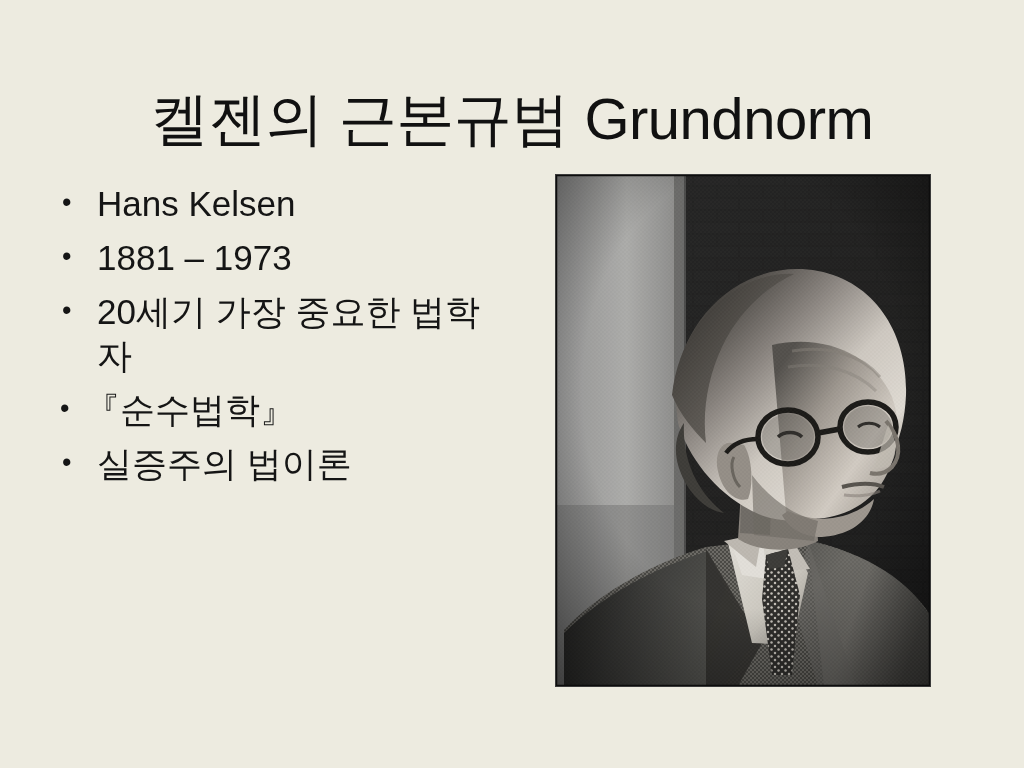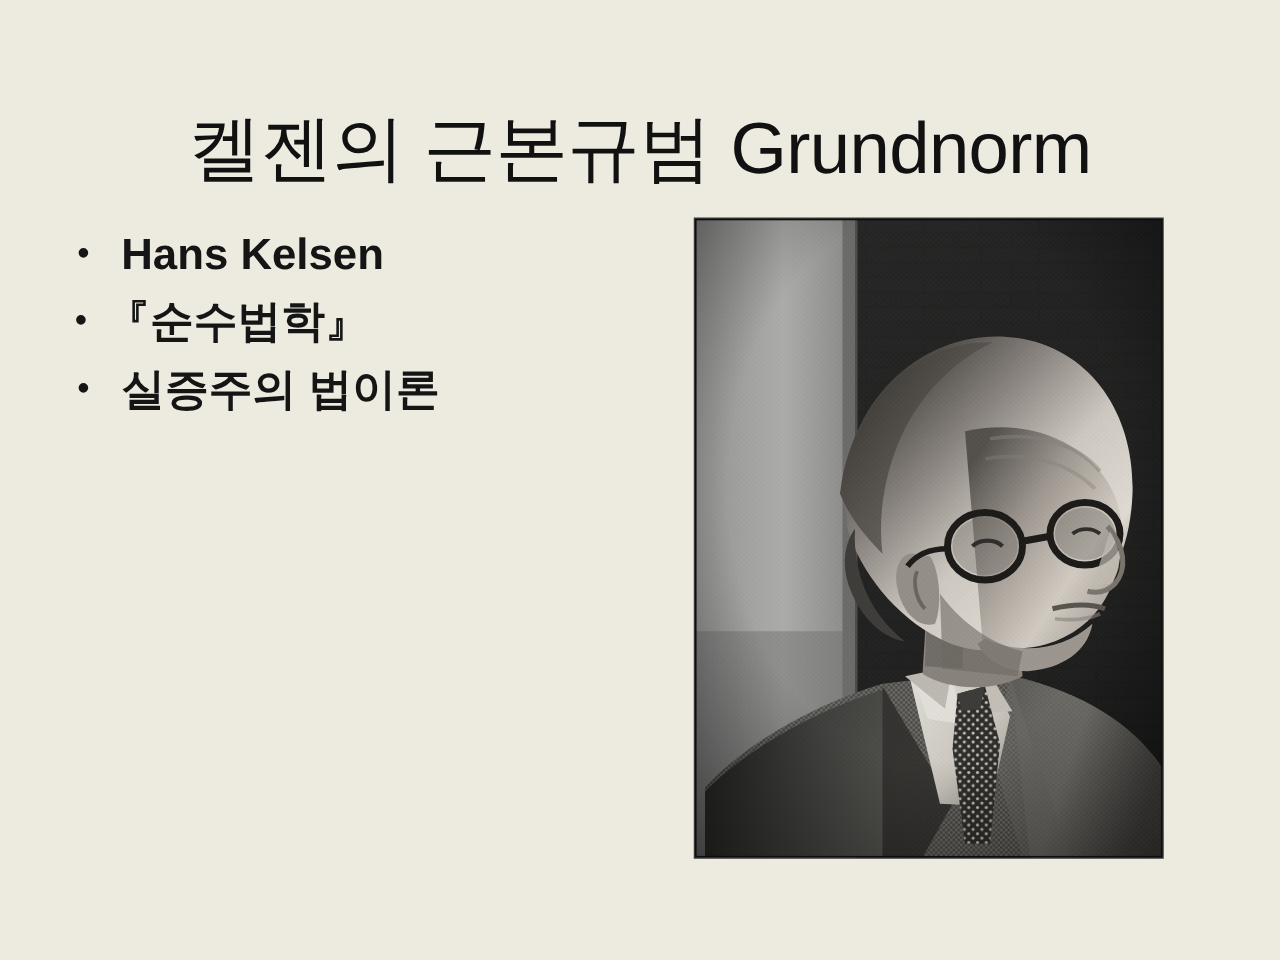--- a/index.html
+++ b/index.html
@@ -49,21 +49,21 @@
     padding: 0;
     list-style: none;
   }
   .bullet-item {
     position: relative;
     padding-left: 45px;
     margin-bottom: 9px;
     font-size: 35px;
     line-height: 1.28;
     color: #151515;
-    font-weight: 700;
+    font-weight: 400;
   }
   .bullet-item::before {
     content: "\2022";
     position: absolute;
     left: 10px;
     top: -1px;
     font-size: 27px;
     line-height: 1.62;
     color: #151515;
   }
@@ -93,20 +93,22 @@
 </style>
 </head>
 <body>
 
 <div class="slide">
 
   <h1 class="slide-title">켈젠의 근본규범 Grundnorm</h1>
 
   <ul class="bullet-list">
     <li class="bullet-item">Hans Kelsen</li>
+    <li class="bullet-item">1881 – 1973</li>
+    <li class="bullet-item">20세기 가장 중요한 법학자</li>
     <li class="bullet-item tight">『순수법학』</li>
     <li class="bullet-item">실증주의 법이론</li>
   </ul>
 
   <figure class="photo-frame" style="margin:0">
     <svg viewBox="0 0 374 511" preserveAspectRatio="xMidYMid slice" role="img" aria-label="Hans Kelsen portrait">
       <defs>
         <linearGradient id="wallLight" x1="0" y1="0" x2="1" y2="0">
           <stop offset="0" stop-color="#9a9a9a"></stop>
           <stop offset="0.55" stop-color="#b4b4b2"></stop>

